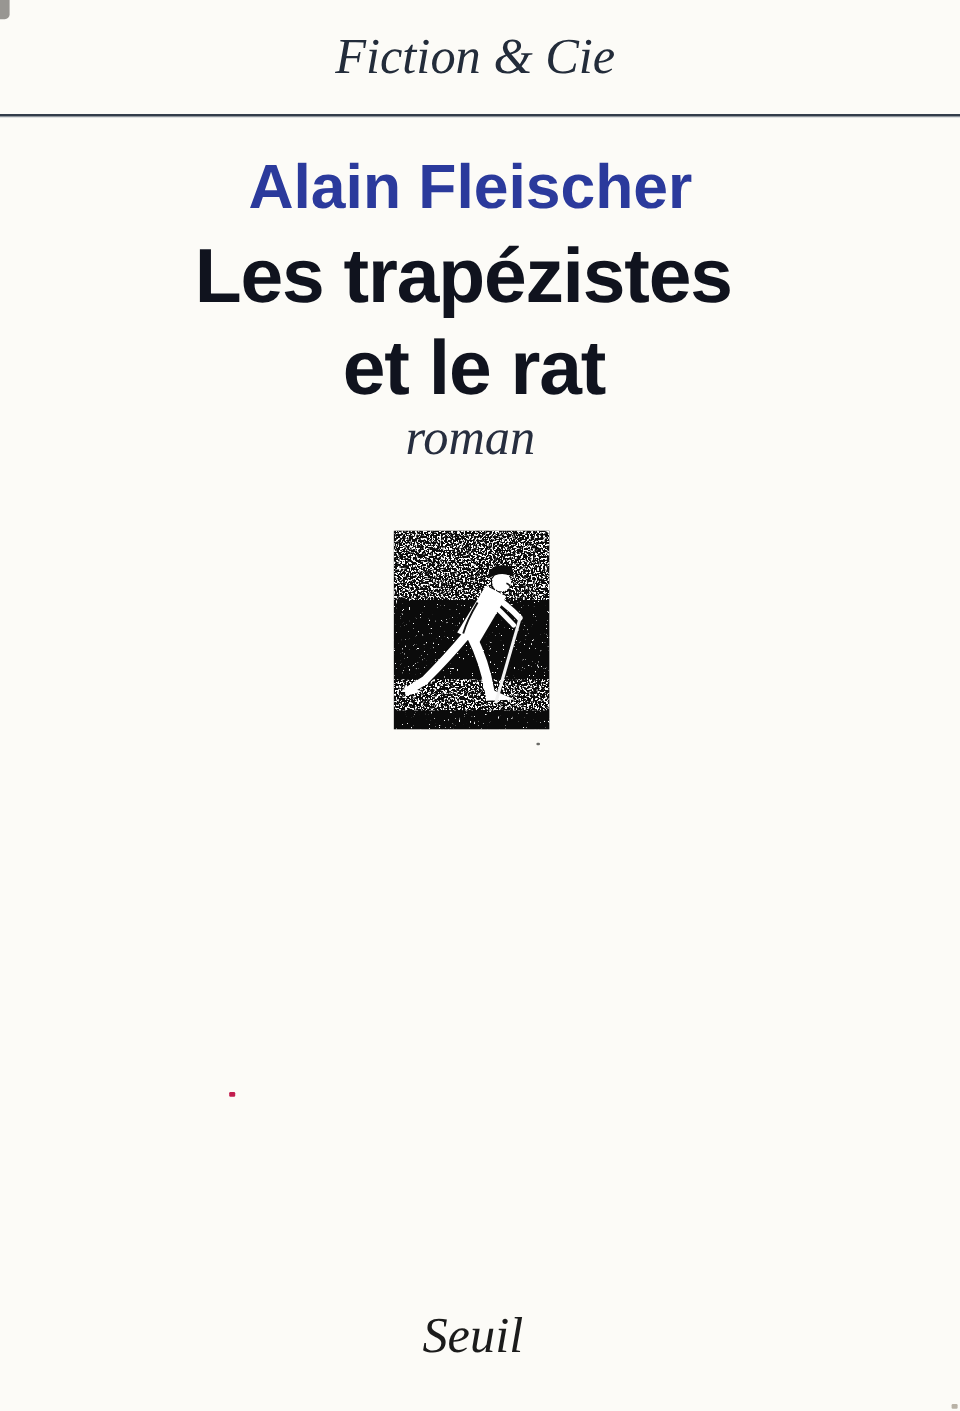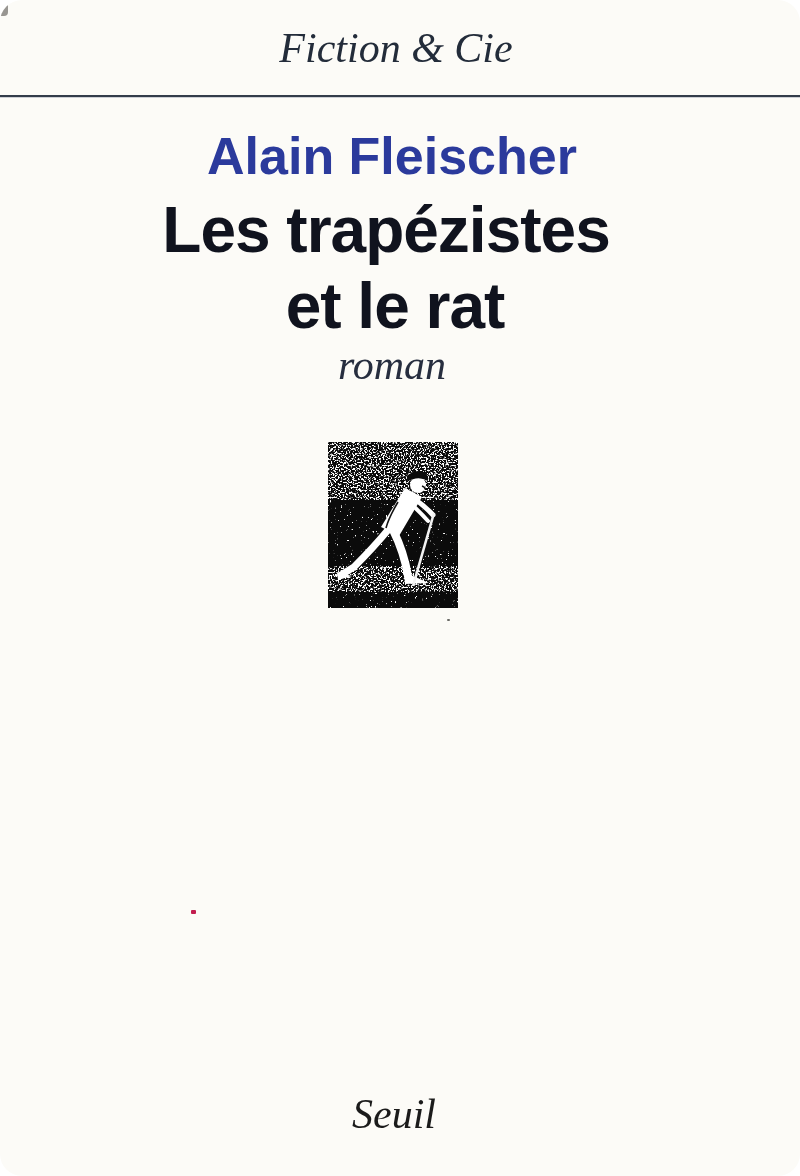--- a/index.html
+++ b/index.html
@@ -5,21 +5,20 @@
   html, body { margin: 0; padding: 0; }
   body { width: 800px; height: 1176px; background: #ffffff; }
 
   .cover {
     position: relative;
     width: 800px;
     height: 1176px;
     background: #fcfbf7;
     overflow: hidden;
     font-family: "Liberation Serif", serif;
-    border-radius: 22px;
   }
 
   .txt {
     position: absolute;
     left: 0;
     width: 800px;
     text-align: center;
     transform: translateX(-6px);
     white-space: nowrap;
   }

